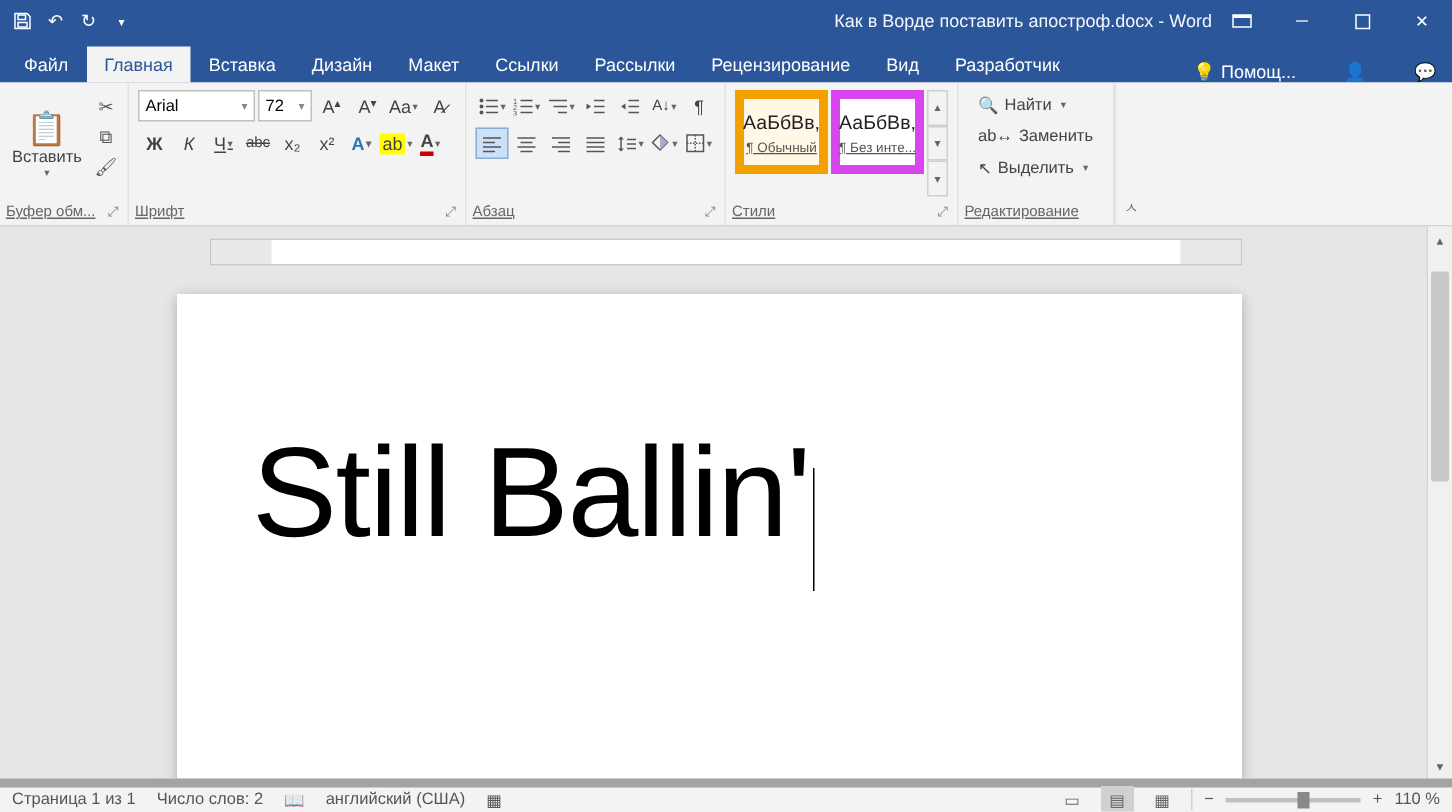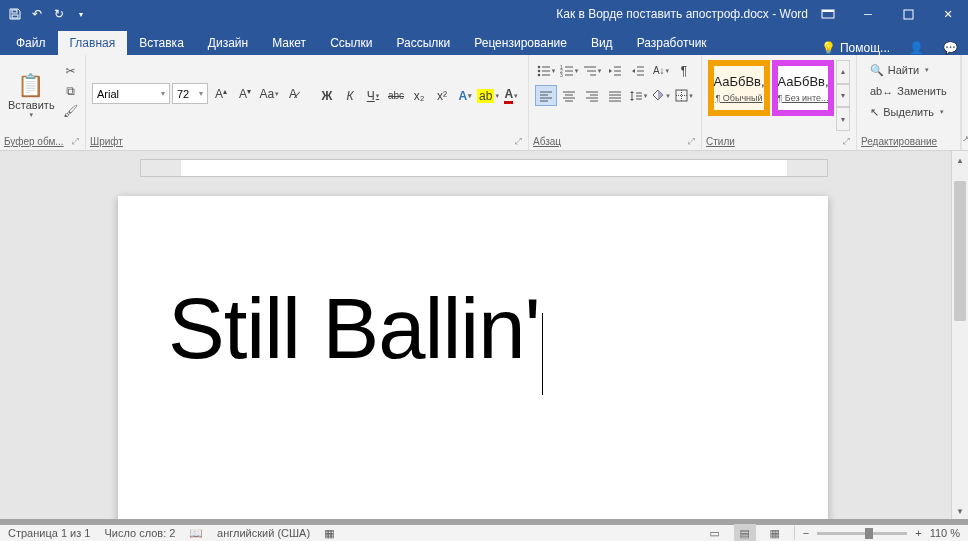--- a/index.html
+++ b/index.html
@@ -8,42 +8,42 @@
 .titlebar { height: 28px; background: #2b579a; display: flex; align-items: center; color: #fff; font-size: 12px; }
 .qat { display: flex; align-items: center; gap: 4px; padding: 0 6px; }
 .qat .ic { width: 18px; height: 18px; display: flex; align-items: center; justify-content: center; cursor: pointer; font-size: 12px; }
 .title-center { flex: 1; text-align: right; font-size: 12px; opacity: 0.95; }
 .winbtns { display: flex; }
 .winbtns div { width: 40px; height: 28px; display: flex; align-items: center; justify-content: center; cursor: pointer; font-size: 11px; }
 
 .tabs { height: 27px; background: #2b579a; display: flex; align-items: flex-end; padding-left: 4px; color: #fff; font-size: 12px; }
 .tab { padding: 5px 12px; cursor: pointer; }
 .tab.active { background: #f3f3f3; color: #2b579a; }
-.tab-right { margin-left: auto; display: flex; align-items: center; gap: 19px; padding-right: 10px; }
+.tab-right { margin-left: auto; display: flex; align-items: center; gap: 32px; padding-right: 10px; }
 .tab-right span { font-size: 12px; cursor: pointer; }
 
 .ribbon { height: 96px; background: #f3f3f3; border-bottom: 1px solid #d4d4d4; display: flex; }
 .group { border-right: 1px solid #e1e1e1; display: flex; flex-direction: column; padding: 3px 4px 0 4px; }
 .group-body { flex: 1; display: flex; }
 .group-label { height: 17px; font-size: 10px; color: #666; text-align: center; display: flex; align-items: center; justify-content: flex-start; position: relative; text-decoration: underline; }
 .group-label .launcher { position: absolute; right: 2px; font-size: 9px; color: #888; cursor: pointer; }
 
 .clip-left { display: flex; flex-direction: column; align-items: center; justify-content: center; padding: 0 4px; cursor: pointer; }
 .clip-left .big { font-size: 22px; }
 .clip-left .lbl { font-size: 11px; color: #444; text-align: right; }
 .clip-right { display: flex; flex-direction: column; gap: 2px; padding: 4px 2px; }
 .mini-ic { width: 20px; height: 18px; display: flex; align-items: center; justify-content: center; font-size: 12px; color: #555; cursor: pointer; }
 
 .font-top { display: flex; align-items: center; gap: 2px; margin-bottom: 4px; }
 .font-name { width: 78px; height: 21px; border: 1px solid #c0c0c0; background: #fff; font-size: 11px; padding: 0 4px; display: flex; align-items: center; justify-content: space-between; cursor: pointer; }
 .font-size { width: 36px; height: 21px; border: 1px solid #c0c0c0; background: #fff; font-size: 11px; padding: 0 4px; display: flex; align-items: center; justify-content: space-between; cursor: pointer; }
 .rb { width: 22px; height: 21px; display: flex; align-items: center; justify-content: center; font-size: 12px; color: #444; cursor: pointer; border: 1px solid transparent; }
 .rb.dd::after { content: "▾"; font-size: 7px; margin-left: 1px; color: #666; }
 .font-bot { display: flex; align-items: center; gap: 1px; }
-.font-col { display: flex; flex-direction: row; padding: 2px 2px; gap: 12px; }
+.font-col { display: flex; flex-direction: column; padding: 2px 2px; }
 
 .para-col { display: flex; flex-direction: column; padding: 2px 2px; }
 .para-row { display: flex; gap: 1px; margin-bottom: 4px; }
 .rb.sel { background: #cde0f7; border-color: #8aaed8; }
 
 .styles-box { display: flex; padding: 2px; }
 .style-item { width: 62px; height: 56px; border: 6px solid #d946ef; background: #fff; margin-right: 2px; display: flex; flex-direction: column; align-items: center; justify-content: center; cursor: pointer; }
 .style-item.sel { border-color: #f2a100; background: #fff8e6; }
 .style-prev { font-size: 13px; color: #222; }
 .style-prev.blue { color: #2e74b5; }

